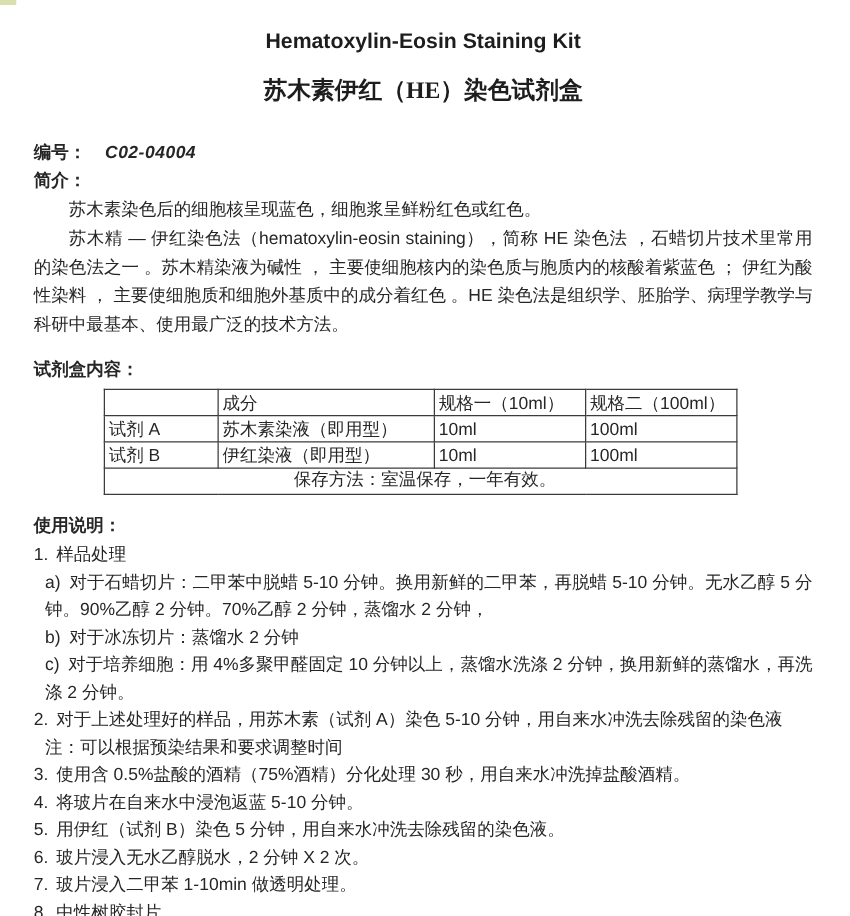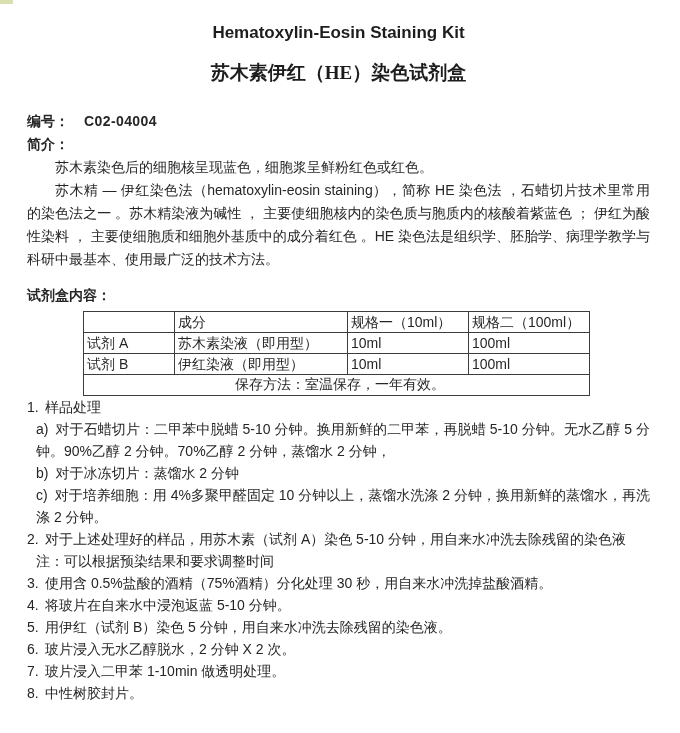--- a/index.html
+++ b/index.html
@@ -40,21 +40,21 @@
     color: #1d1d1d;
     line-height: 26px;
     font-family: Liberation Serif, serif;
   }
 
   .code-line {
     margin-top: 24px;
     font-weight: 700;
     line-height: 23px;
   }
-  .code-value { margin-left: 15px; letter-spacing: 0.4px; }
+  .code-value { margin-left: 15px; letter-spacing: 0.4px; font-style: italic; }
 
   .heading {
     font-weight: 700;
     line-height: 23px;
   }
   .intro-para {
     margin: 0;
     text-indent: 2em;
     text-align: justify;
     line-height: 23px;
@@ -146,20 +146,21 @@
         <td>伊红染液（即用型）</td>
         <td>10ml</td>
         <td>100ml</td>
       </tr>
       <tr>
         <td class="storage-cell" colspan="4">保存方法：室温保存，一年有效。</td>
       </tr>
     </tbody>
   </table>
 
+  <div class="heading usage-heading">使用说明：</div>
 
   <div class="usage-list">
 
     <div>
       <div class="item-line">
         <span class="item-num">1.</span>
         <span class="item-text">样品处理</span>
       </div>
       <div class="sub-line">
         <span class="sub-marker">a)</span><span>对于石蜡切片：二甲苯中脱蜡 5-10 分钟。换用新鲜的二甲苯，再脱蜡 5-10 分钟。无水乙醇 5 分钟。90%乙醇 2 分钟。70%乙醇 2 分钟，蒸馏水 2 分钟，</span>

